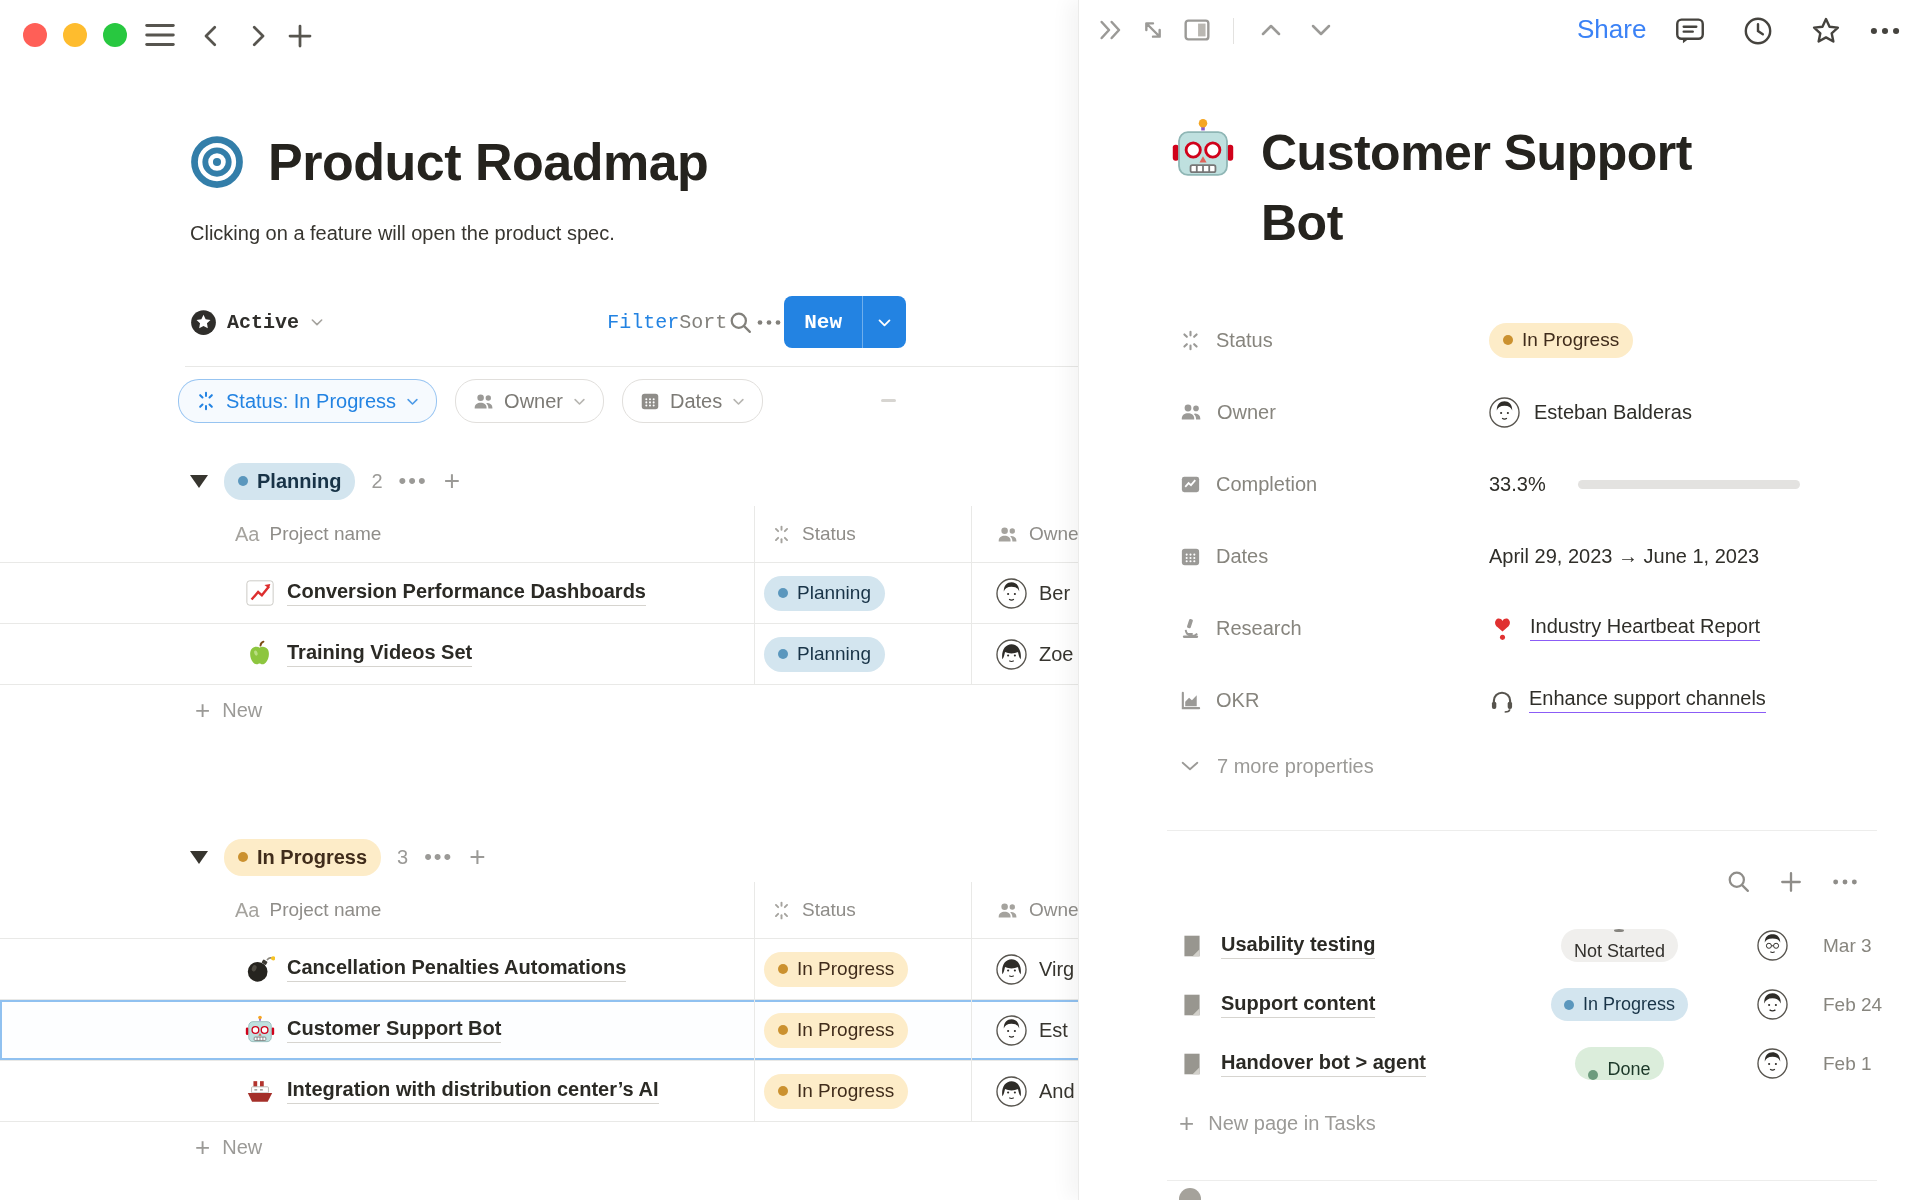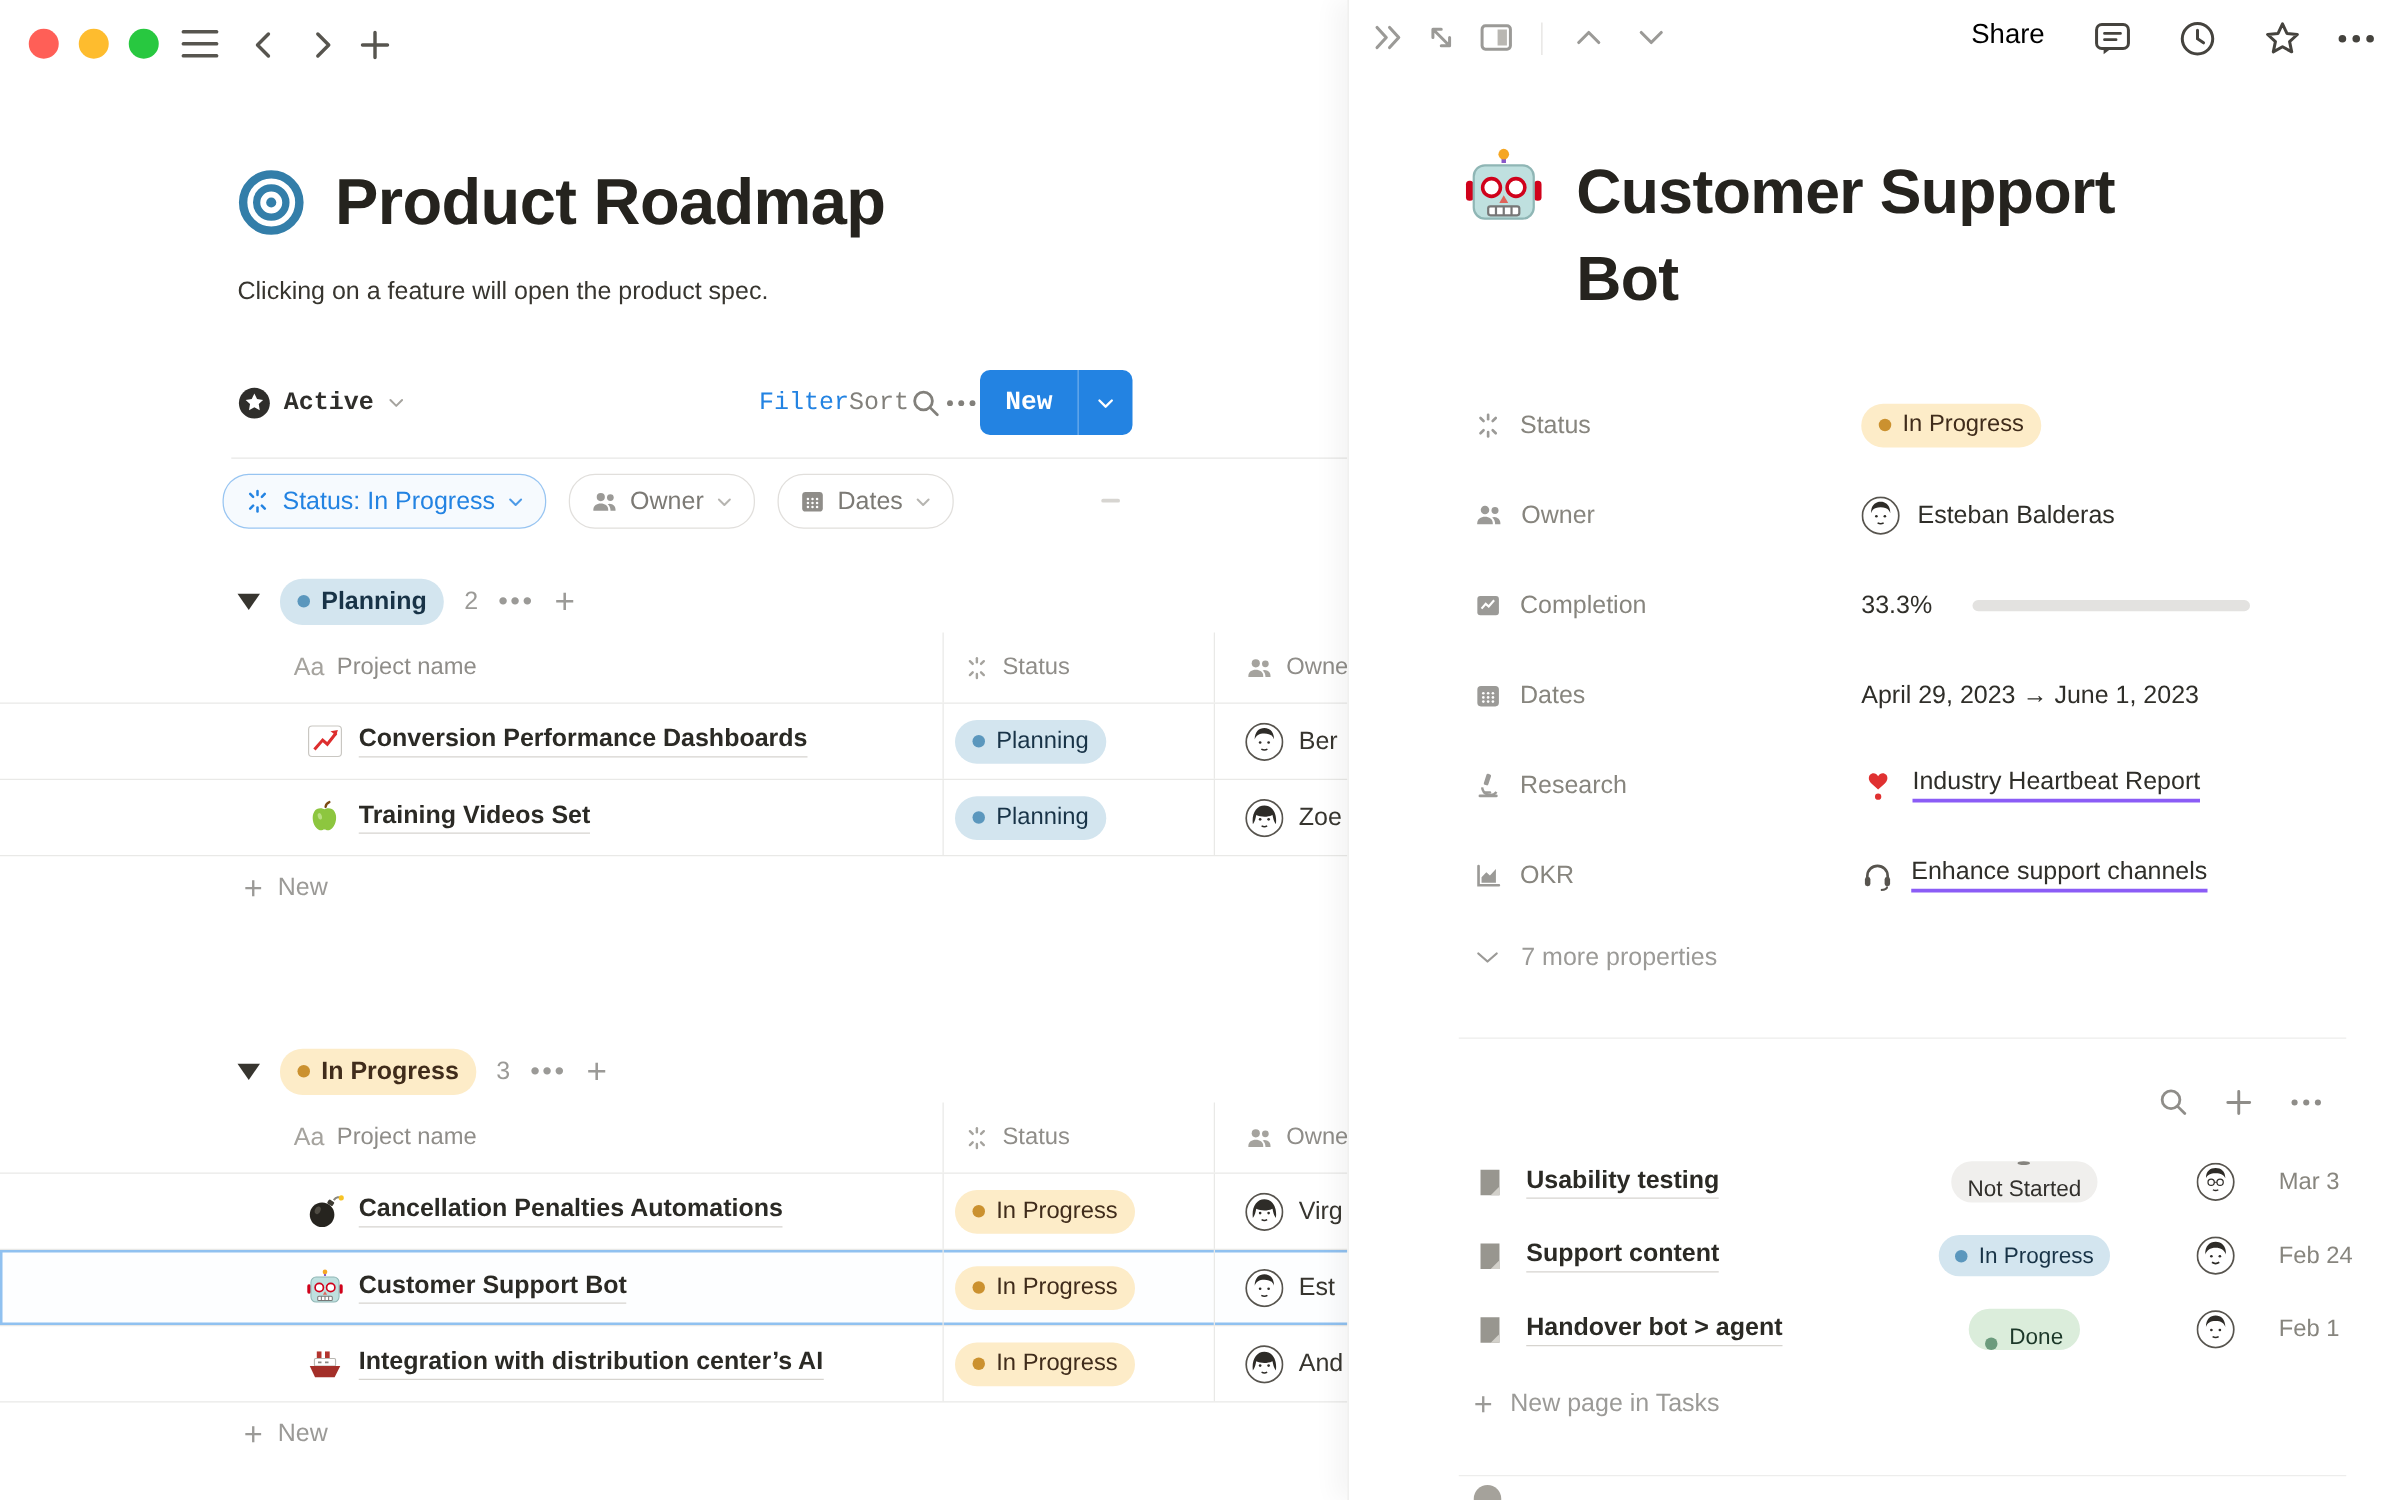--- a/index.html
+++ b/index.html
@@ -75,32 +75,32 @@
   .owner-name{font-size:20px;color:#37352f;white-space:nowrap;}
   .row.selected{box-shadow:inset 0 0 0 2px rgba(35,131,226,.5);background:#fdfeff;}
   .newrow{display:flex;align-items:center;gap:12px;height:50px;padding-left:195px;
           color:#9b9a97;font-size:20px;}
   .newrow .pl{font-size:26px;font-weight:300;line-height:20px;}
 
   
   .right-panel{position:absolute;left:1078px;top:0;width:842px;height:1200px;background:#fff;
                border-left:1px solid #ebebea;box-shadow:-10px 0 18px rgba(0,0,0,.045);}
   .rp-toolbar-ic{position:absolute;top:14px;color:#4a4843;}
-  .share-lbl{position:absolute;left:498px;top:14px;font-size:22px;color:#000000;}
+  .share-lbl{position:absolute;left:498px;top:14px;font-size:26px;color:#3b82f6;}
   .rp-vdiv{position:absolute;left:154px;top:18px;width:1px;height:26px;background:#e3e2e0;}
 
   .rp-title{position:absolute;left:92px;top:118px;display:flex;gap:26px;align-items:flex-start;}
   .rp-title h2{margin:0;font-size:50px;line-height:70px;font-weight:700;color:#25231e;width:500px;
                letter-spacing:-0.5px;}
 
   .props{position:absolute;left:100px;top:304px;width:720px;}
   .prow{display:flex;align-items:center;height:72px;}
   .plabel{width:310px;display:flex;align-items:center;gap:14px;color:#87857e;font-size:20px;}
   .pvalue{display:flex;align-items:center;gap:14px;font-size:20px;color:#2f2e29;}
-  .rel-link{font-weight:500;border-bottom:3px solid #8b5cf6;padding-bottom:2px;}
+  .rel-link{font-weight:500;border-bottom:1px solid #8b5cf6;padding-bottom:2px;}
   .pbar{width:222px;height:9px;border-radius:5px;background:#e3e2e0;overflow:hidden;}
   .pbar .fill{height:100%;background:#448361;border-radius:5px;}
   .pct{font-size:20px;color:#2f2e29;margin-right:18px;}
   .more-props{position:absolute;left:100px;top:740px;display:flex;align-items:center;gap:16px;
               color:#9b9a97;font-size:20px;height:52px;}
 
   .rp-div{position:absolute;left:88px;width:710px;height:1px;background:#ededec;}
 
   .tasks-hd{position:absolute;left:100px;top:856px;width:720px;height:50px;display:flex;align-items:center;}
   .tasks-hd .t{font-size:22px;font-weight:700;color:#25231e;margin-left:14px;}

